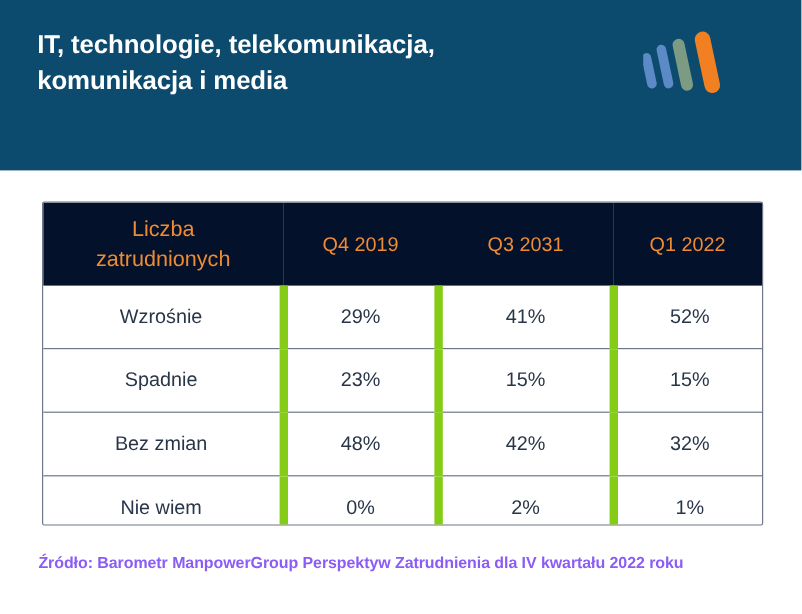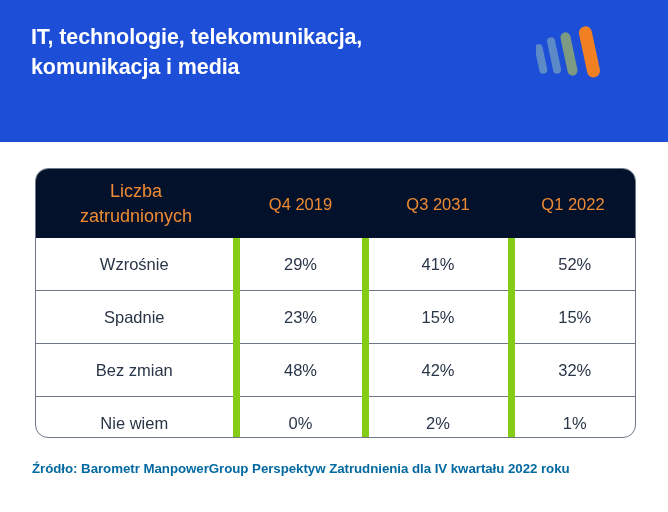--- a/index.html
+++ b/index.html
@@ -21,21 +21,21 @@
     background: #ffffff;
   }
 
   
   .banner {
     position: absolute;
     left: 0;
     top: 0;
     width: 668px;
     height: 142px;
-    background: #1d4ed8;
+    background: #0c4a6e;
     box-sizing: border-box;
   }
 
   .banner-title {
     position: absolute;
     left: 31px;
     top: 22px;
     width: 440px;
     color: #ffffff;
     font-size: 21.5px;
@@ -77,21 +77,21 @@
     color: #a9c3e3;
   }
 
   
   .table-wrap {
     position: absolute;
     left: 35px;
     top: 168px;
     width: 601px;
     height: 270px;
-    border-radius: 13px;
+    border-radius: 2px;
     background: #ffffff;
     border: 1px solid #6d7787;
     box-sizing: border-box;
     overflow: hidden;
   }
 
   table.data {
     width: 100%;
     height: 100%;
     border-collapse: collapse;
@@ -136,21 +136,21 @@
   col.c0 { width: 200px; }
   col.c1 { width: 129px; }
   col.c2 { width: 146px; }
   col.c3 { width: 124px; }
 
   
   .source {
     position: absolute;
     left: 32px;
     top: 461px;
-    color: #0369a1;
+    color: #8b5cf6;
     font-size: 13.3px;
     font-weight: bold;
     white-space: nowrap;
     letter-spacing: -0.05px;
   }
 </style>
 </head>
 <body>
 
 <div id="page">

